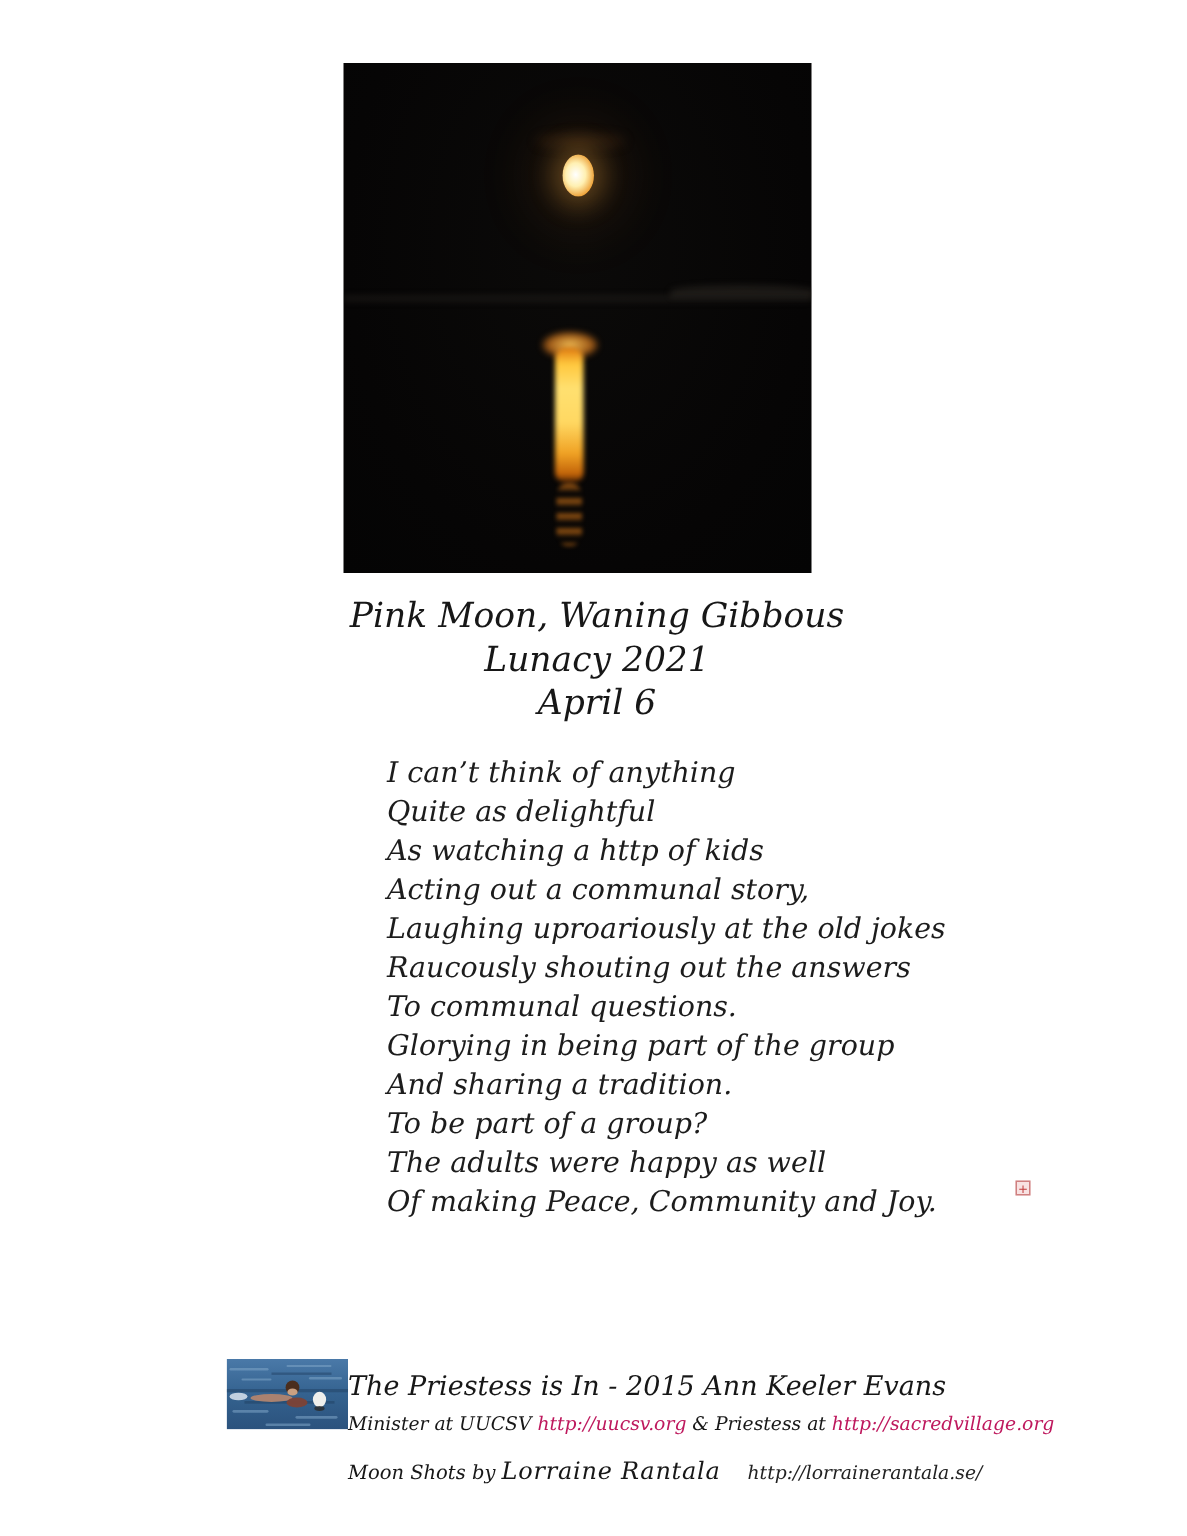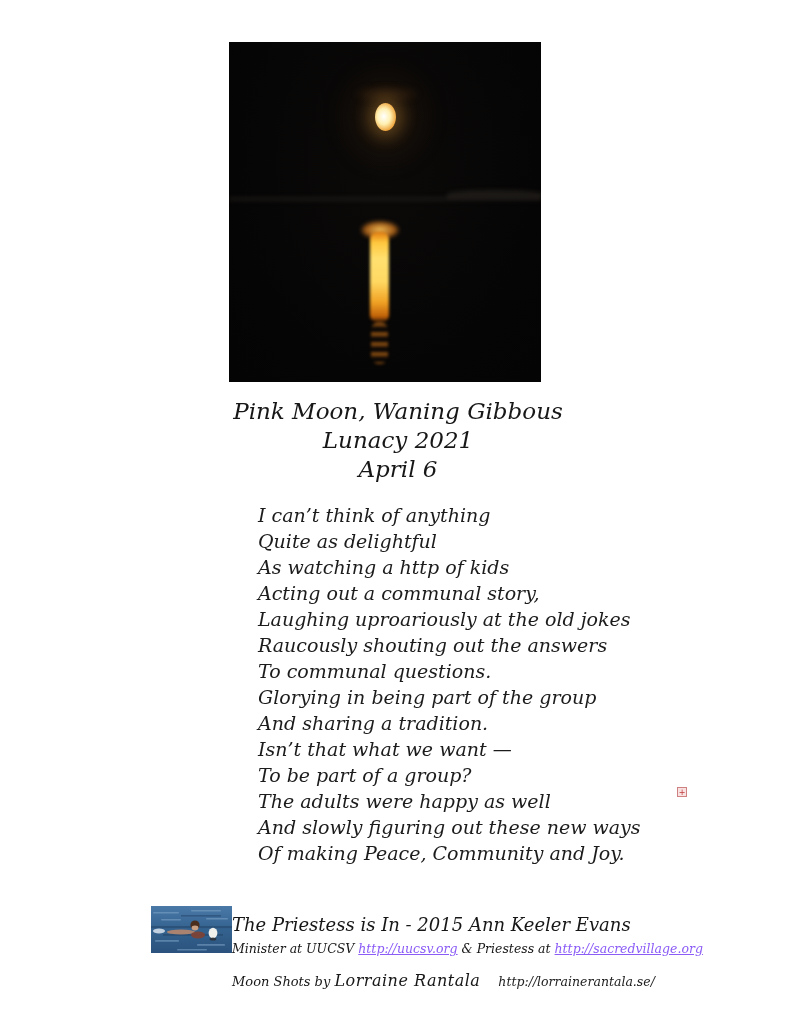--- a/index.html
+++ b/index.html
@@ -76,21 +76,21 @@
     position:absolute; left:151px; top:906px; width:81px; height:47px; overflow:hidden;
   }
   .footer-text {
     position:absolute; left:232px; top:913px; width:398px; text-align:right; color:#171717;
   }
   .byline { font-style:italic; font-size:18px; line-height:24px; white-space:nowrap; }
   .minister-line {
     font-style:italic; font-size:12.5px; line-height:18px; margin-top:3px; white-space:nowrap;
   }
   .minister-line a {
-    color:#8b5cf6; text-decoration:underline; cursor:pointer; font-style:italic;
+    color:#be185d; cursor:pointer; font-style:italic;
   }
   .credit-line { margin-top:14px; font-size:13px; line-height:18px; white-space:nowrap; }
   .credit-prefix { font-style:italic; font-size:13px; }
   .photographer { font-style:italic; font-size:16px; letter-spacing:0.5px; }
   .photographer-url { font-style:italic; font-size:12.5px; margin-left:18px; color:#222; }
 </style>
 </head>
 <body>
 
 <div class="page">
@@ -114,24 +114,22 @@
   <div class="poem">
     <div>I can’t think of anything</div>
     <div>Quite as delightful</div>
     <div>As watching a http of kids</div>
     <div>Acting out a communal story,</div>
     <div>Laughing uproariously at the old jokes</div>
     <div>Raucously shouting out the answers</div>
     <div>To communal questions.</div>
     <div>Glorying in being part of the group</div>
     <div>And sharing a tradition.</div>
-    <div>Isn’t that what we want —</div>
     <div>To be part of a group?</div>
     <div>The adults were happy as well</div>
-    <div>And slowly figuring out these new ways</div>
     <div>Of making Peace, Community and Joy.</div>
   </div>
 
   <div class="artifact">+</div>
 
   <div class="footer-photo">
     <svg width="81" height="47" viewBox="0 0 81 47">
       <defs>
         <linearGradient id="water" x1="0" y1="0" x2="0" y2="1">
           <stop offset="0" stop-color="#4a79a8"></stop>

